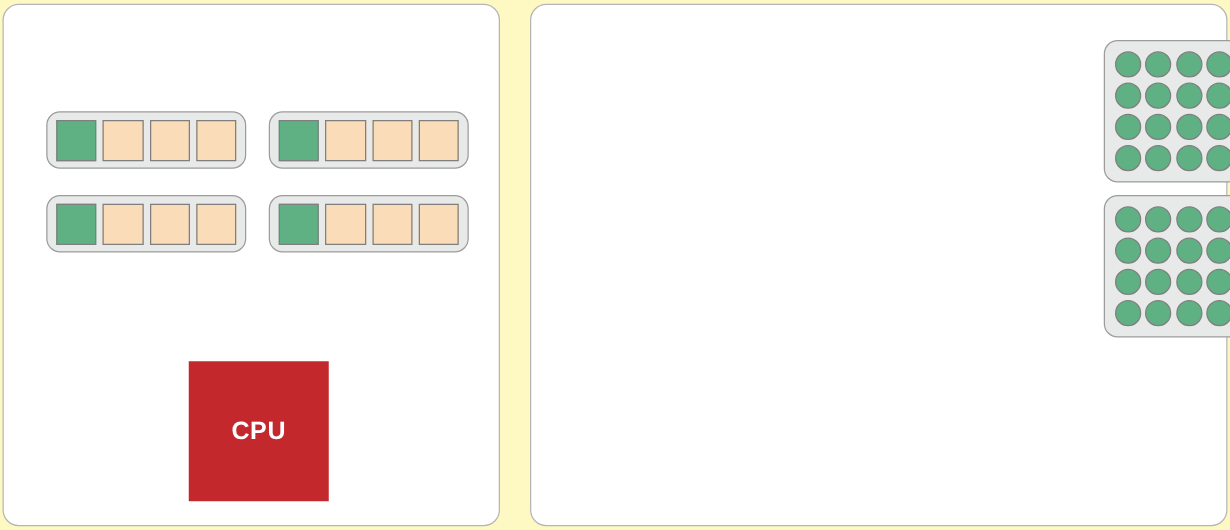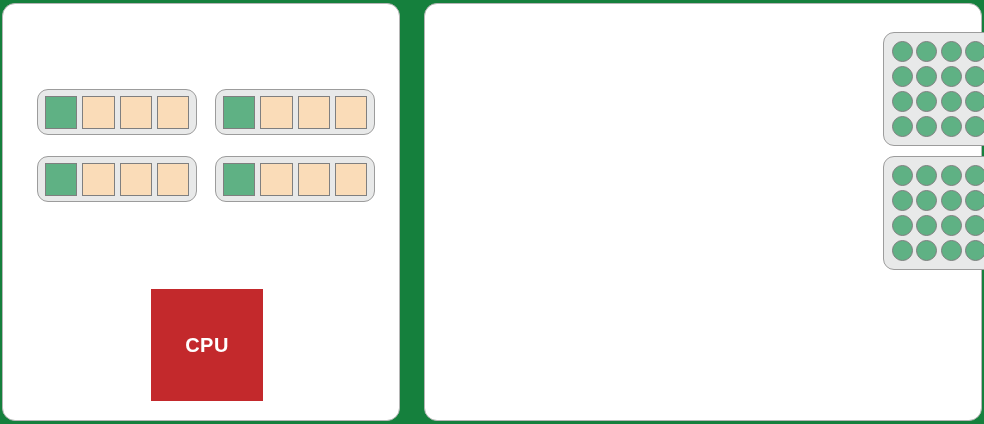--- a/index.html
+++ b/index.html
@@ -11,21 +11,21 @@
   body {
     width: 984px;
     height: 424px;
     overflow: hidden;
     font-family: "Liberation Sans", sans-serif;
   }
   #diagram-root {
     position: relative;
     width: 984px;
     height: 424px;
-    background: #15803d;
+    background: #fef9c3;
   }
 
   
   .panel {
     position: absolute;
     background: #ffffff;
     border: 1px solid #b5b5b5;
     border-radius: 13px;
     box-sizing: border-box;
   }

